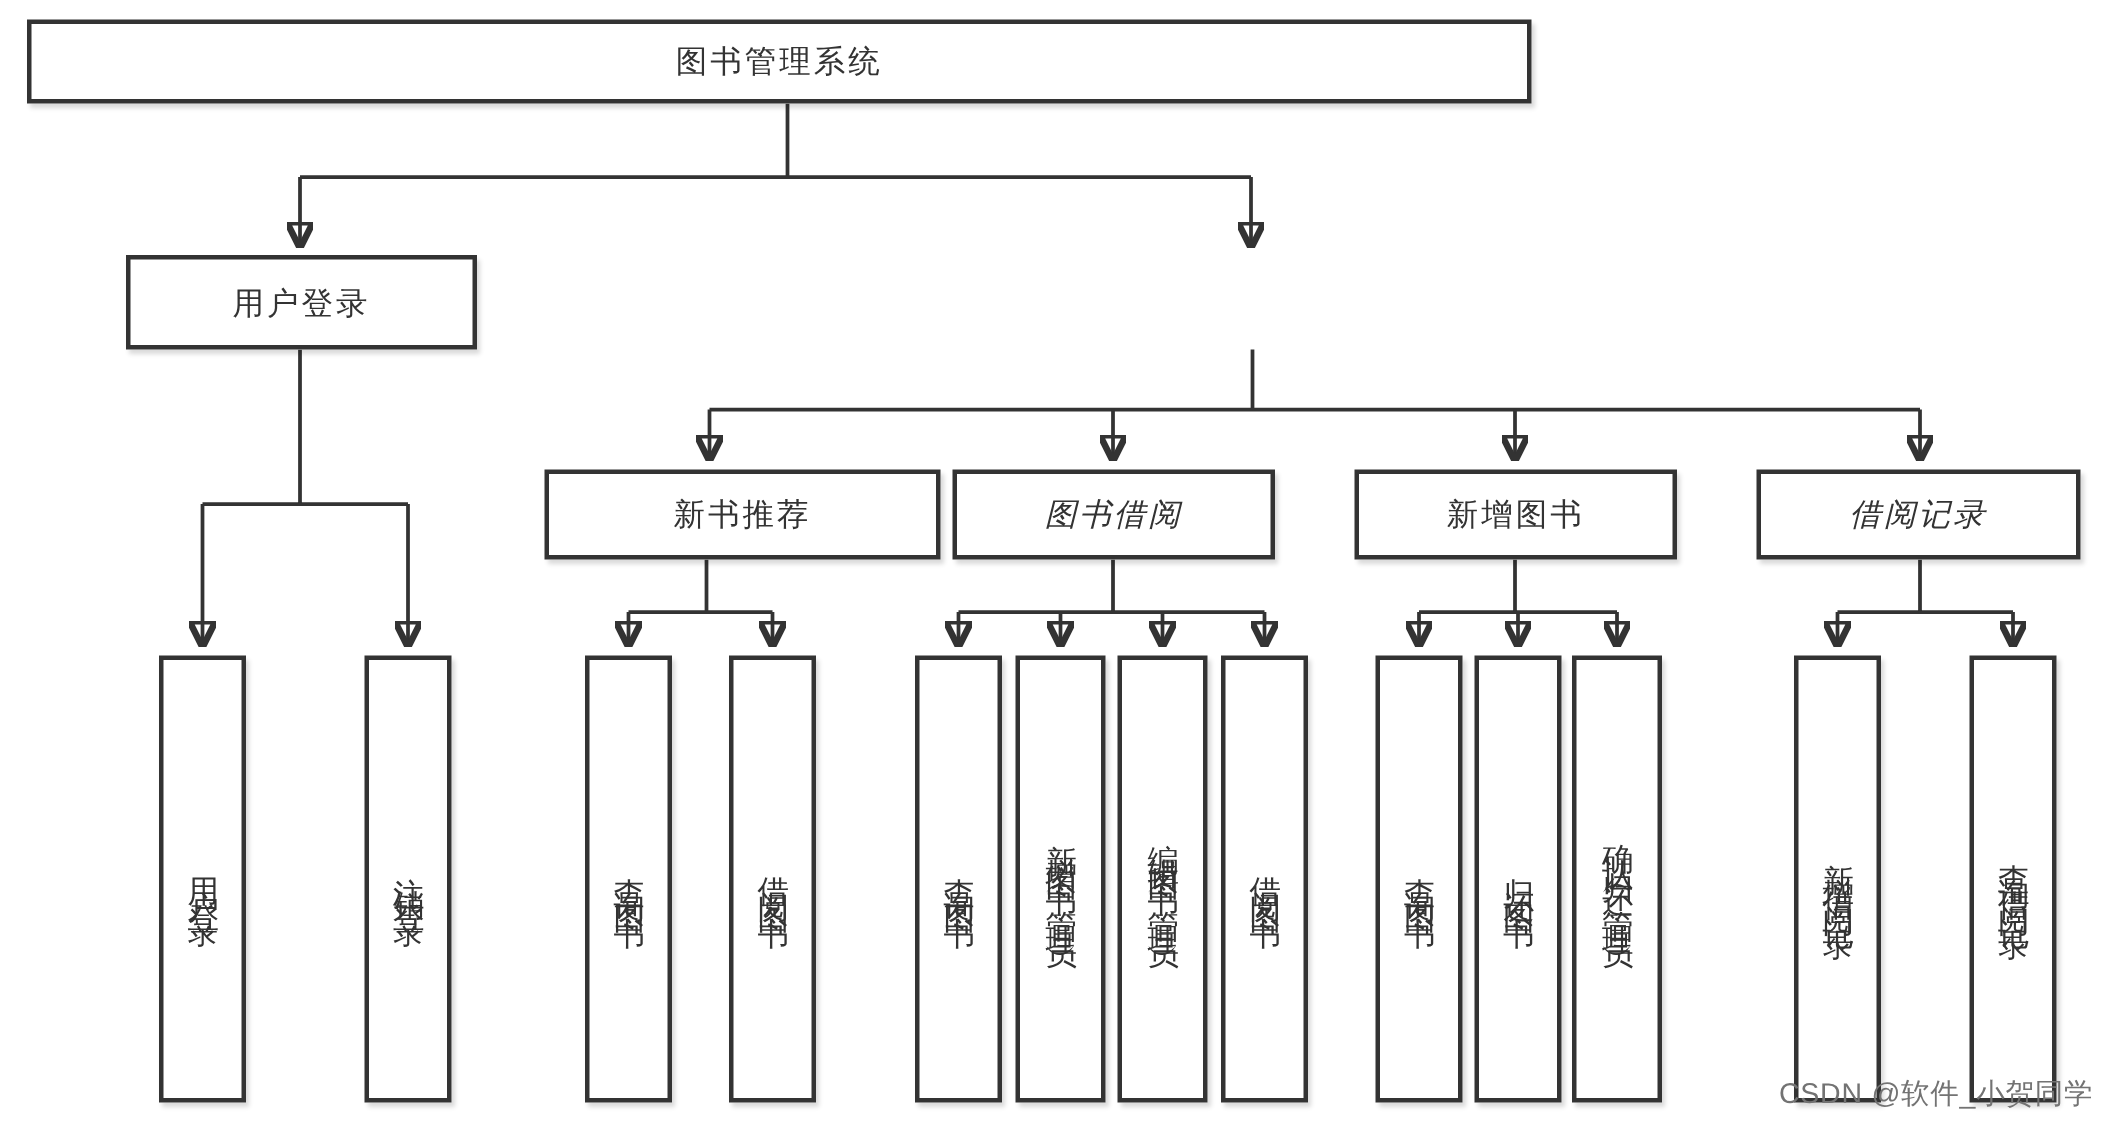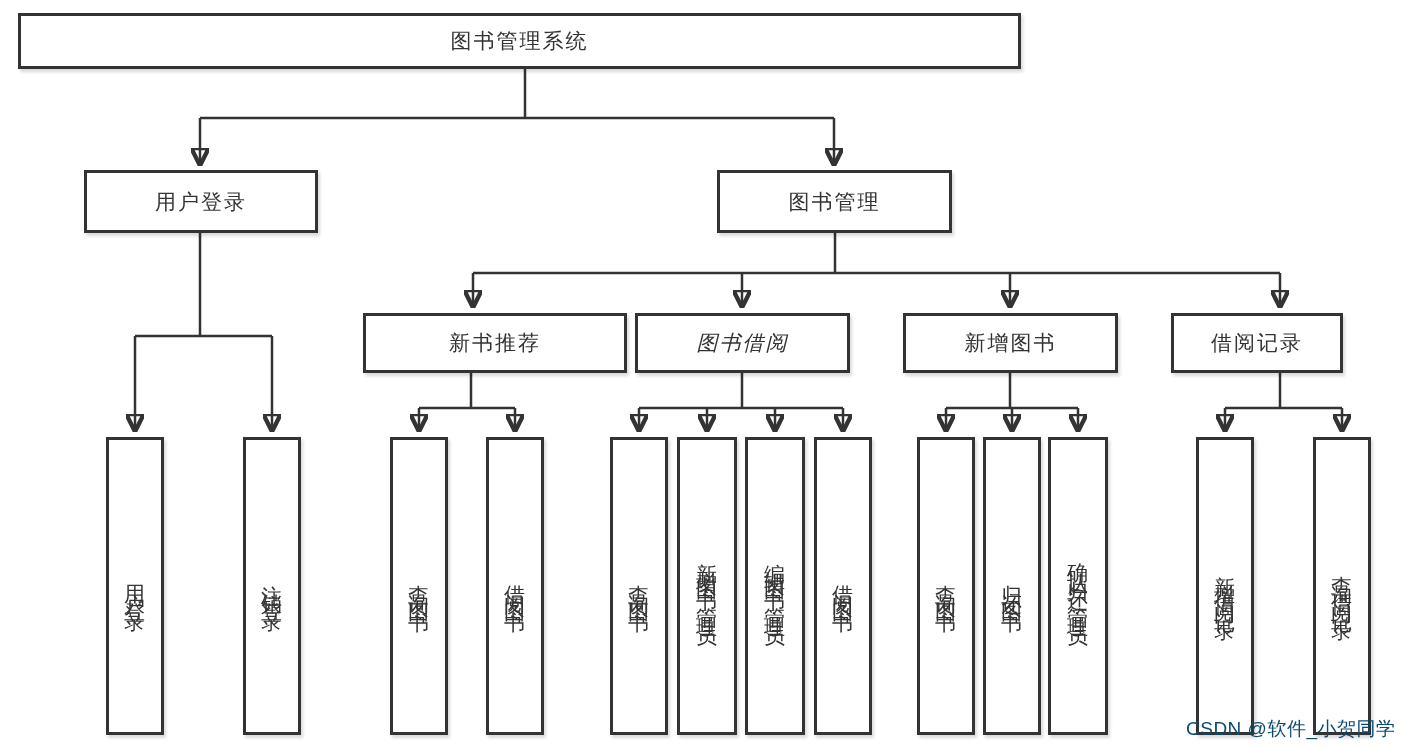--- a/index.html
+++ b/index.html
@@ -16,21 +16,21 @@
     box-shadow:2px 3px 3px rgba(0,0,0,0.15);
   }
   .hlabel{font-size:21px;letter-spacing:2px;white-space:nowrap;}
   .vbox{width:58px;top:437px;height:298px;}
   .vtext{
     writing-mode:vertical-rl;text-orientation:mixed;
     font-size:21px;letter-spacing:9px;line-height:1;
   }
   .watermark{
     position:absolute;left:1186px;top:716px;z-index:5;
-    font-size:19px;color:#0c4a6e;white-space:nowrap;letter-spacing:0.5px;
+    font-size:19px;color:#737373;white-space:nowrap;letter-spacing:0.5px;
   }
 </style>
 </head>
 <body>
 
 <div class="stage">
 
   <svg class="connectors" width="1405" height="747" viewBox="0 0 1405 747">
     <defs>
       <marker id="arw" class="arrowhead" viewBox="0 0 10 10" refX="8.5" refY="5" markerWidth="7" markerHeight="7" orient="auto">
@@ -68,34 +68,31 @@
     <line x1="1342" y1="408" x2="1342" y2="429" marker-end="url(#arw)"></line>
   </svg>
 
   <div class="box" style="left:18px;top:13px;width:1003px;height:56px;">
     <span class="hlabel">图书管理系统</span>
   </div>
 
   <div class="box" style="left:84px;top:170px;width:234px;height:63px;">
     <span class="hlabel">用户登录</span>
   </div>
-  <div class="box" style="left:717px;top:170px;width:235px;height:63px;">
-    <span class="hlabel">图书管理</span>
-  </div>
 
   <div class="box" style="left:363px;top:313px;width:264px;height:60px;">
     <span class="hlabel">新书推荐</span>
   </div>
   <div class="box" style="left:635px;top:313px;width:215px;height:60px;font-style:italic;">
     <span class="hlabel">图书借阅</span>
   </div>
   <div class="box" style="left:903px;top:313px;width:215px;height:60px;">
     <span class="hlabel">新增图书</span>
   </div>
-  <div class="box" style="left:1171px;top:313px;width:172px;height:60px;">
+  <div class="box" style="left:1171px;top:313px;width:216px;height:60px;font-style:italic;">
     <span class="hlabel">借阅记录</span>
   </div>
 
   <div class="box vbox" style="left:106px;">
     <span class="vtext">用户登录</span>
   </div>
   <div class="box vbox" style="left:243px;">
     <span class="vtext">注销登录</span>
   </div>
 

